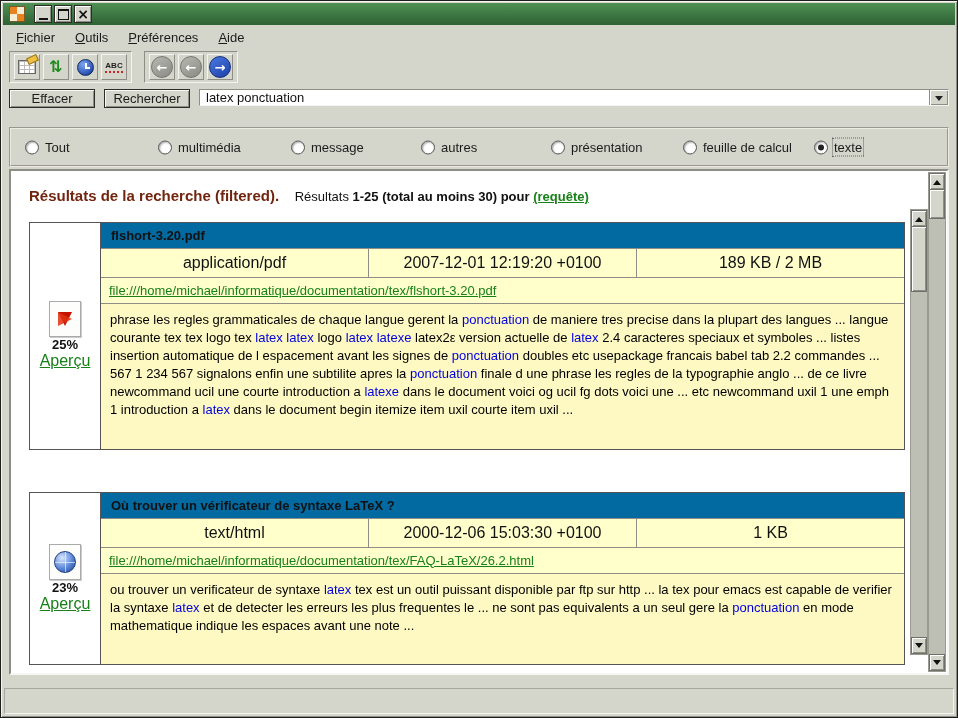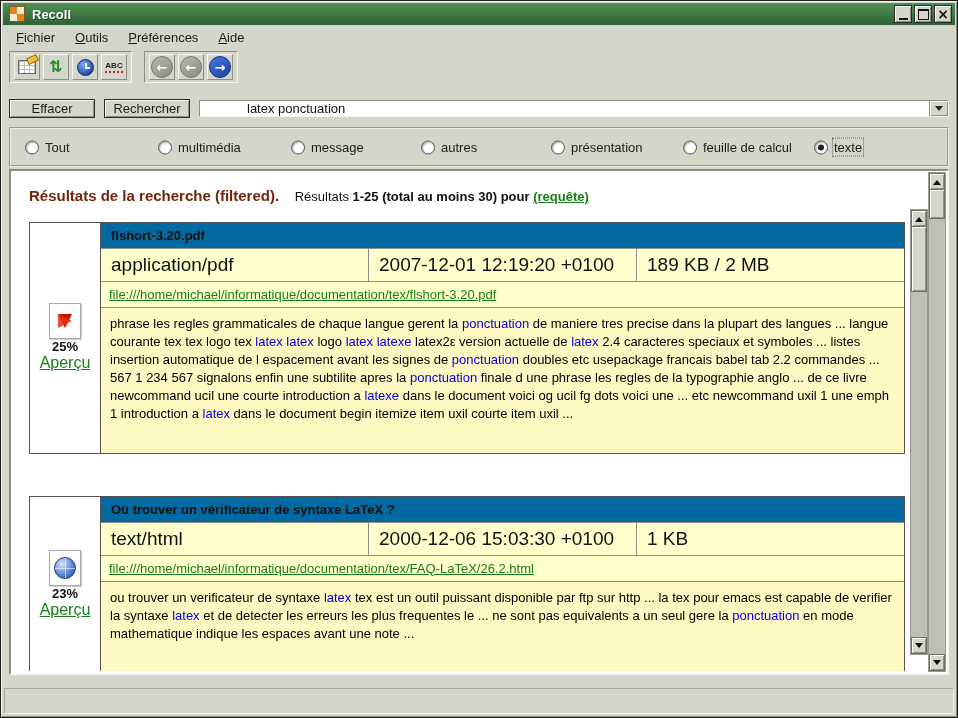--- a/index.html
+++ b/index.html
@@ -30,27 +30,27 @@
   .icon-sort{color:#1d8c1d;font-weight:bold;font-size:16px;line-height:1;font-family:"DejaVu Sans",sans-serif;}
   .icon-clock{width:15px;height:15px;border-radius:50%;background:radial-gradient(circle at 35% 30%,#7da8f0,#2a50b0 70%,#173070);position:relative;border:1px solid #122a60;}
   .icon-clock::before{content:"";position:absolute;left:7px;top:3px;width:2px;height:5px;background:#fff;}
   .icon-clock::after{content:"";position:absolute;left:7px;top:7px;width:5px;height:2px;background:#fff;}
   .icon-abc{font-size:8px;font-weight:bold;color:#222;border-bottom:2px dotted #cc2222;line-height:1.2;}
   .nav-circle{width:20px;height:20px;border-radius:50%;color:#fff;font-size:13px;font-weight:bold;display:flex;align-items:center;justify-content:center;line-height:1;font-family:"DejaVu Sans",sans-serif;}
   .nav-grey{background:linear-gradient(145deg,#b8b8b2,#8a8a84);border:1px solid #77776f;}
   .nav-blue{background:linear-gradient(145deg,#4a7ae0,#1c3fa8);border:1px solid #16307e;}
 
   
-  .search-row{position:absolute;left:8px;right:8px;top:88px;height:38px;display:flex;gap:9px;align-items:center;}
+  .search-row{position:absolute;left:8px;right:8px;top:88px;height:38px;display:flex;gap:9px;align-items:flex-start;}
   .push-btn{min-width:86px;background:#d4d5cb;border:1px solid #2c2c28;box-shadow:inset 1px 1px 0 #fafaf6,inset -1px -1px 0 #8e8e86;font-family:inherit;font-size:13px;color:#1c1c1c;cursor:pointer;}
   .combo{display:flex;background:#fff;border:1px solid;border-color:#8e8e86 #f4f4f0 #f4f4f0 #8e8e86;align-items:stretch;}
   .combo-mode{width:188px;}
   .combo-query{flex:1;}
   .combo-val{flex:1;font-size:13px;display:flex;align-items:center;padding:0 6px;color:#111;}
-  .combo-input{flex:1;border:none;outline:none;padding:0 6px;font-family:inherit;font-size:13px;color:#111;background:transparent;margin-left:41px;}
+  .combo-input{flex:1;border:none;outline:none;padding:0 6px;font-family:inherit;font-size:13px;color:#111;background:transparent;}
   .combo-drop{width:18px;background:#d4d5cb;border-left:1px solid #8e8e86;box-shadow:inset 1px 1px 0 #fff,inset -1px -1px 0 #8e8e86;display:flex;align-items:center;justify-content:center;cursor:pointer;}
   .combo-drop::after{content:"";width:0;height:0;border:4px solid transparent;border-top:5px solid #222;margin-top:5px;}
 
   
   .filter-frame{position:absolute;left:8px;right:8px;top:126px;height:36px;border:2px groove #eceae2;}
   .radio{position:absolute;top:50%;transform:translateY(-50%);display:flex;align-items:center;gap:6px;cursor:pointer;}
   .rb{width:12px;height:12px;border-radius:50%;background:#fff;border:1px solid #555;box-shadow:inset 1px 1px 2px rgba(0,0,0,.35);display:flex;align-items:center;justify-content:center;flex:none;}
   .dot{width:6px;height:6px;border-radius:50%;background:#222;display:none;}
   .radio[data-checked="true"] .dot{display:block;}
   .radio[data-checked="true"] .rlabel{outline:1px dotted #666;outline-offset:1px;}
@@ -62,21 +62,21 @@
   .results-content{position:absolute;inset:0 36px 2px 0;overflow:hidden;padding:10px 0 0 8px;}
   .results-headerline{font-size:13px;color:#111;margin:6px 0 18px 10px;white-space:nowrap;}
   .rh-big{font-size:15px;font-weight:bold;color:#71250e;margin-right:12px;}
   .rh-strong{font-weight:bold;}
   .rh-link{color:#188018;font-weight:bold;text-decoration:underline;cursor:pointer;}
   .result{display:flex;margin:0 6px 42px 10px;}
   .result-side{width:70px;border:1px solid #555;background:#fff;display:flex;flex-direction:column;align-items:center;justify-content:center;padding:10px 0;flex:none;}
   .result-main{flex:1;border:1px solid #555;border-left:none;display:flex;flex-direction:column;}
   .r-title{background:#0369a1;padding:5px 10px;font-size:13px;font-weight:bold;color:#111;border-bottom:1px solid #8e8e86;}
   .r-meta{display:flex;background:#ffffcc;border-bottom:1px solid #8e8e86;}
-  .r-cell{flex:1;font-size:19px;color:#111;padding:5px 10px;border-right:1px solid #8e8e86;}
+  .r-cell{flex:1;text-align:center;font-size:16px;color:#111;padding:5px 4px;border-right:1px solid #8e8e86;}
   .r-cell:last-child{border-right:none;}
   .r-url{background:#ffffcc;padding:5px 8px;font-size:13px;border-bottom:1px solid #8e8e86;white-space:nowrap;overflow:hidden;}
   .r-snippet{background:#fef9c3;padding:7px 9px 30px 9px;font-size:13px;line-height:1.38;color:#000;flex:1;}
   .hl{color:#0000dd;}
   .green-link{color:#188018;text-decoration:underline;cursor:pointer;}
   .relevance{font-size:13px;font-weight:bold;color:#111;}
   .doc-page{width:30px;height:34px;background:#fdfdfb;border:1px solid #aaa;box-shadow:1px 1px 0 #ccc;display:flex;align-items:center;justify-content:center;}
   .pdf-mark{position:relative;width:18px;height:18px;}
   .pdf-mark::before{content:"";position:absolute;left:2px;top:2px;width:0;height:0;border-left:7px solid transparent;border-right:7px solid transparent;border-top:14px solid #c41200;}
   .pdf-mark::after{content:"";position:absolute;left:2px;top:2px;width:0;height:0;border-top:7px solid transparent;border-bottom:7px solid transparent;border-left:14px solid #e03010;opacity:.85;}
@@ -100,21 +100,20 @@
   
   .statusbar{position:absolute;left:3px;right:3px;bottom:3px;height:24px;border:1px solid;border-color:#a8a8a0 #f4f4f0 #f4f4f0 #a8a8a0;}
 </style>
 </head>
 <body>
 
 <div class="window">
 
   <div class="titlebar">
     <span class="app-icon"></span>
-    <span class="win-title">Recoll</span>
     <button class="win-btn">
         <span class="glyph-min"></span>
       </button>
     <button class="win-btn">
         <span class="glyph-max"></span>
       </button>
     <button class="win-btn">
         <span class="glyph-close">×</span>
       </button>
   </div>

